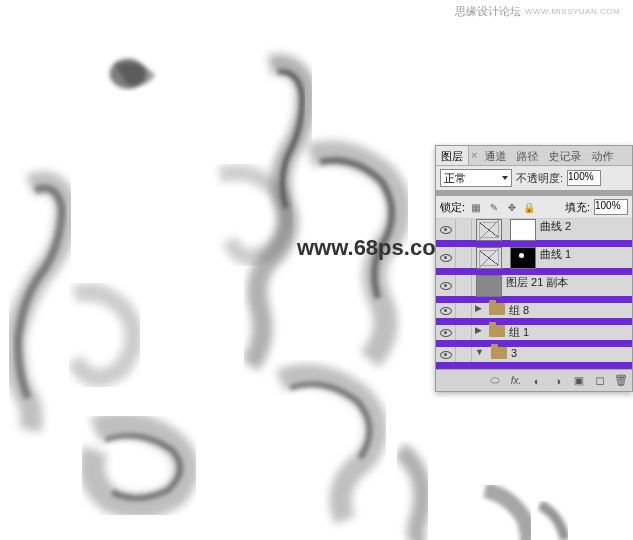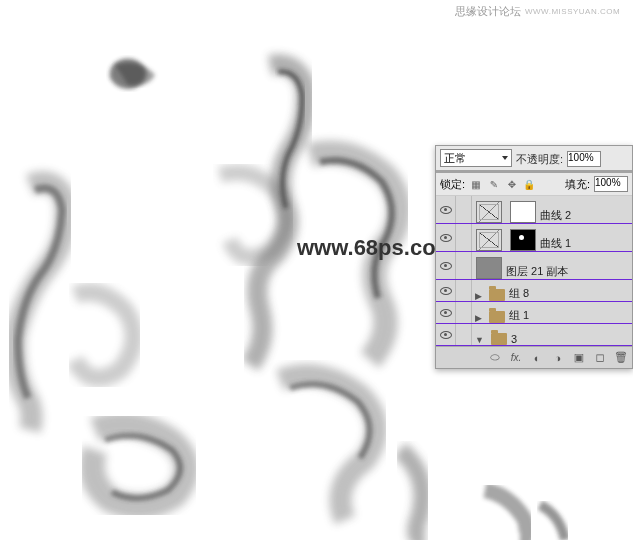--- a/index.html
+++ b/index.html
@@ -5,29 +5,29 @@
 *{margin:0;padding:0;box-sizing:border-box;font-family:"Microsoft YaHei",SimSun,sans-serif;font-size:11px}
 body{width:633px;height:540px;background:#fff;position:relative;overflow:hidden}
 .canvas{position:absolute;inset:0;background:#fff}
 .header-text{position:absolute;top:4px;left:455px;color:#9a9a9a;font-size:11px}
 .header-sub{position:absolute;top:7px;left:525px;color:#bbb;font-size:8px;letter-spacing:0.5px}
 .watermark{position:absolute;top:235px;left:297px;color:#333;font-size:22px;font-weight:bold;font-family:Arial}
 .layers-panel{position:absolute;top:145px;right:0;width:198px;background:#e8e8e8;border:1px solid #9a9a9a;box-shadow:0 2px 6px rgba(0,0,0,0.3)}
 .panel-tabs{display:flex;background:#d4d4d4;border-bottom:1px solid #aaa;height:20px}
 .panel-tabs span{padding:3px 5px;color:#555;cursor:pointer;font-size:11px}
 .panel-tabs .active{background:#e8e8e8;color:#000;border-right:1px solid #aaa}
-.panel-controls{display:flex;align-items:flex-end;padding:3px 4px;gap:4px;border-bottom:3px solid #a3a3a3}
+.panel-controls{display:flex;align-items:center;padding:3px 4px;gap:4px;border-bottom:6px solid #a3a3a3}
 .blend-mode{width:72px;height:18px;border:1px solid #888;background:#fff;display:flex;align-items:center;justify-content:space-between;padding:0 3px}
 .dropdown-arrow{width:0;height:0;border-left:3px solid transparent;border-right:3px solid transparent;border-top:4px solid #333}
 .opacity-label{font-size:11px;color:#333}
 .opacity-field{width:34px;height:16px;border:1px solid #888;background:#fff;text-align:right;padding-right:10px;font-size:10px}
 .lock-row{display:flex;align-items:center;padding:3px 4px;gap:4px;border-bottom:1px solid #ccc}
 .lock-icon{width:14px;height:14px;display:flex;align-items:center;justify-content:center;font-size:10px;color:#666}
 .layer-list{background:#d8d8d8}
-.layer-row{display:flex;align-items:flex-end;height:28px;border-bottom:1px solid #6d28d9;background:#d8d8d8}
+.layer-row{display:flex;align-items:flex-start;height:28px;border-bottom:7px solid #6d28d9;background:#d8d8d8}
 .layer-row.selected{background:#2a3f7a;color:#fff}
 .layer-row.selected .layer-name{color:#fff}
 .vis-col{width:20px;height:100%;display:flex;align-items:center;justify-content:center;border-right:1px solid #bbb}
 .eye{width:12px;height:8px;border:1px solid #555;border-radius:50%;position:relative}
 .eye::after{content:"";position:absolute;width:3px;height:3px;background:#555;border-radius:50%;top:1px;left:3px}
 .link-col{width:16px;height:100%;border-right:1px solid #bbb}
 .thumb{width:26px;height:22px;border:1px solid #777;margin:0 4px;background:#fff;flex-shrink:0}
 .thumb.curves{background:linear-gradient(135deg,#ddd 48%,#888 50%,#ddd 52%),#e8e8e8;background-size:100% 100%;position:relative}
 .thumb.curves::after{content:"";position:absolute;inset:2px;border:1px solid #aaa;background:linear-gradient(to top right,transparent 48%,#333 49%,#333 51%,transparent 52%)}
 .thumb.mask-white{background:#fff}
@@ -75,20 +75,28 @@
     <path d="M 485 490 Q 510 495 525 520 Q 530 540 520 540" fill="none" stroke="#3a3a3a" stroke-width="16" opacity="0.45" filter="url(#blur2)"></path>
     <path d="M 540 505 Q 560 515 565 540" fill="none" stroke="#2a2a2a" stroke-width="10" opacity="0.5" filter="url(#blur2)"></path>
   </svg>
 </div>
 
 <div class="header-text">思缘设计论坛</div>
 <div class="header-sub">WWW.MISSYUAN.COM</div>
 <div class="watermark">www.68ps.com</div>
 
 <div class="layers-panel">
+  <div class="panel-tabs">
+    <span class="active">图层</span>
+    <span style="padding:3px 2px;color:#888">×</span>
+    <span>通道</span>
+    <span>路径</span>
+    <span>史记录</span>
+    <span>动作</span>
+  </div>
 
   <div class="panel-controls">
     <div class="blend-mode">
       <span>正常</span>
       <span class="dropdown-arrow"></span>
     </div>
     <span class="opacity-label">不透明度:</span>
     <div class="opacity-field">100%</div>
   </div>
 

